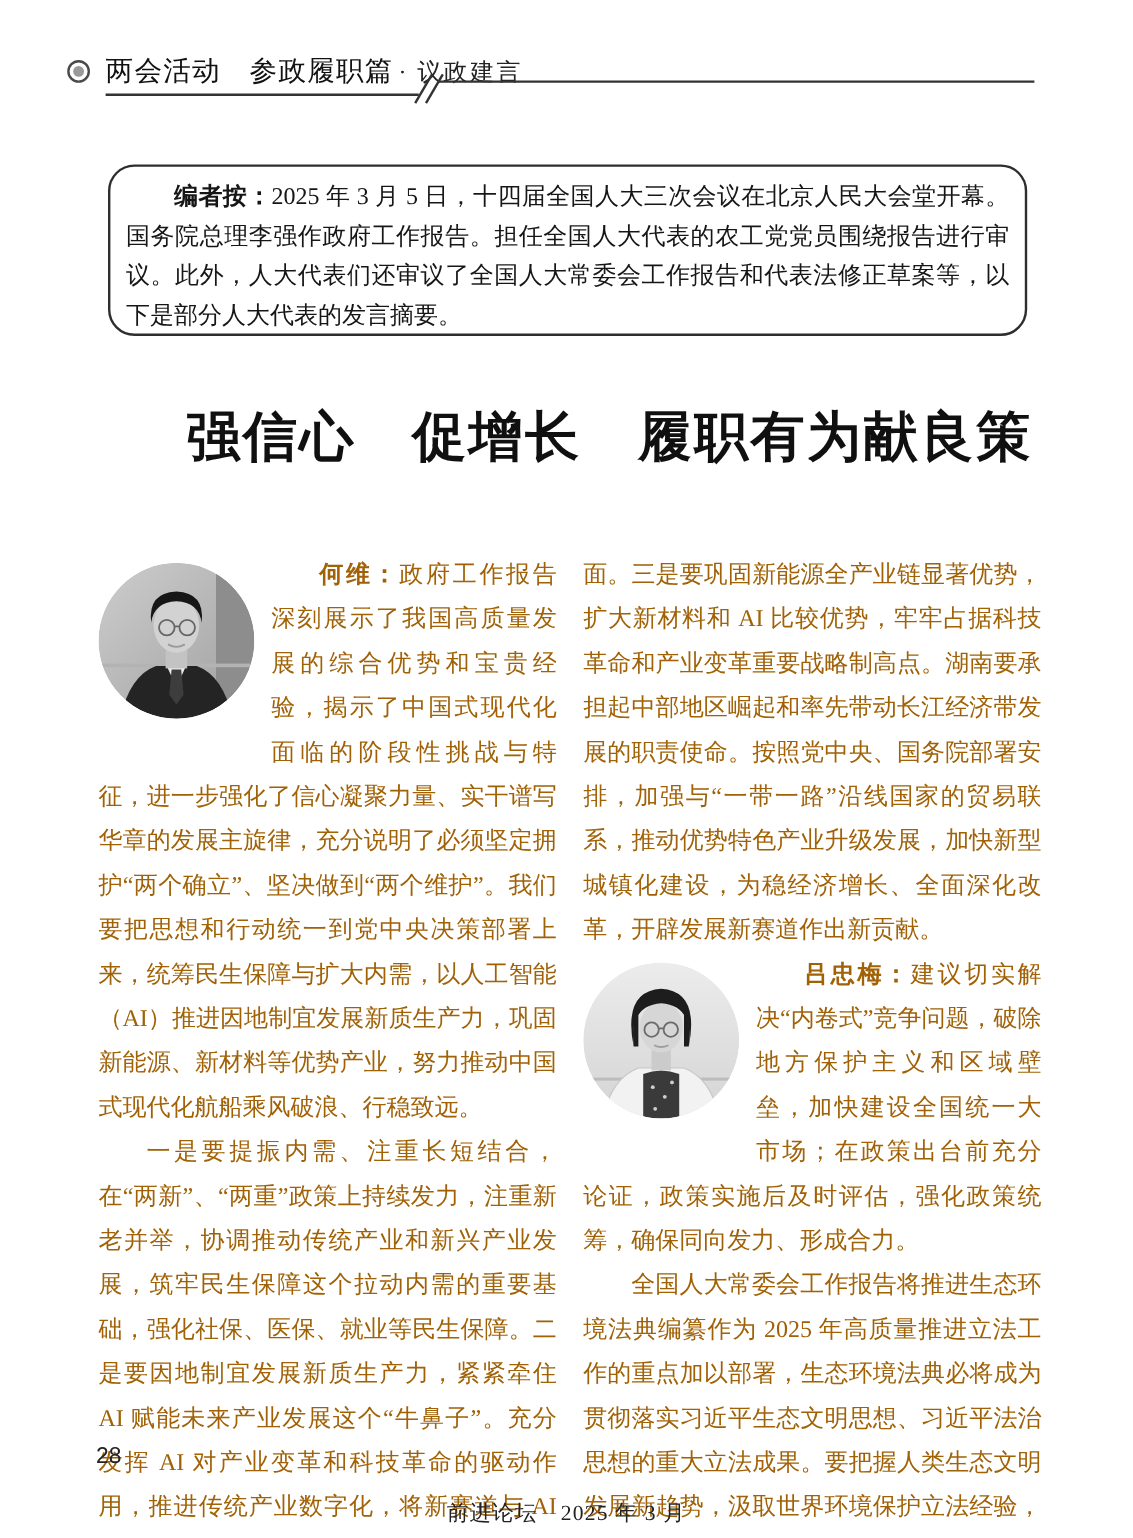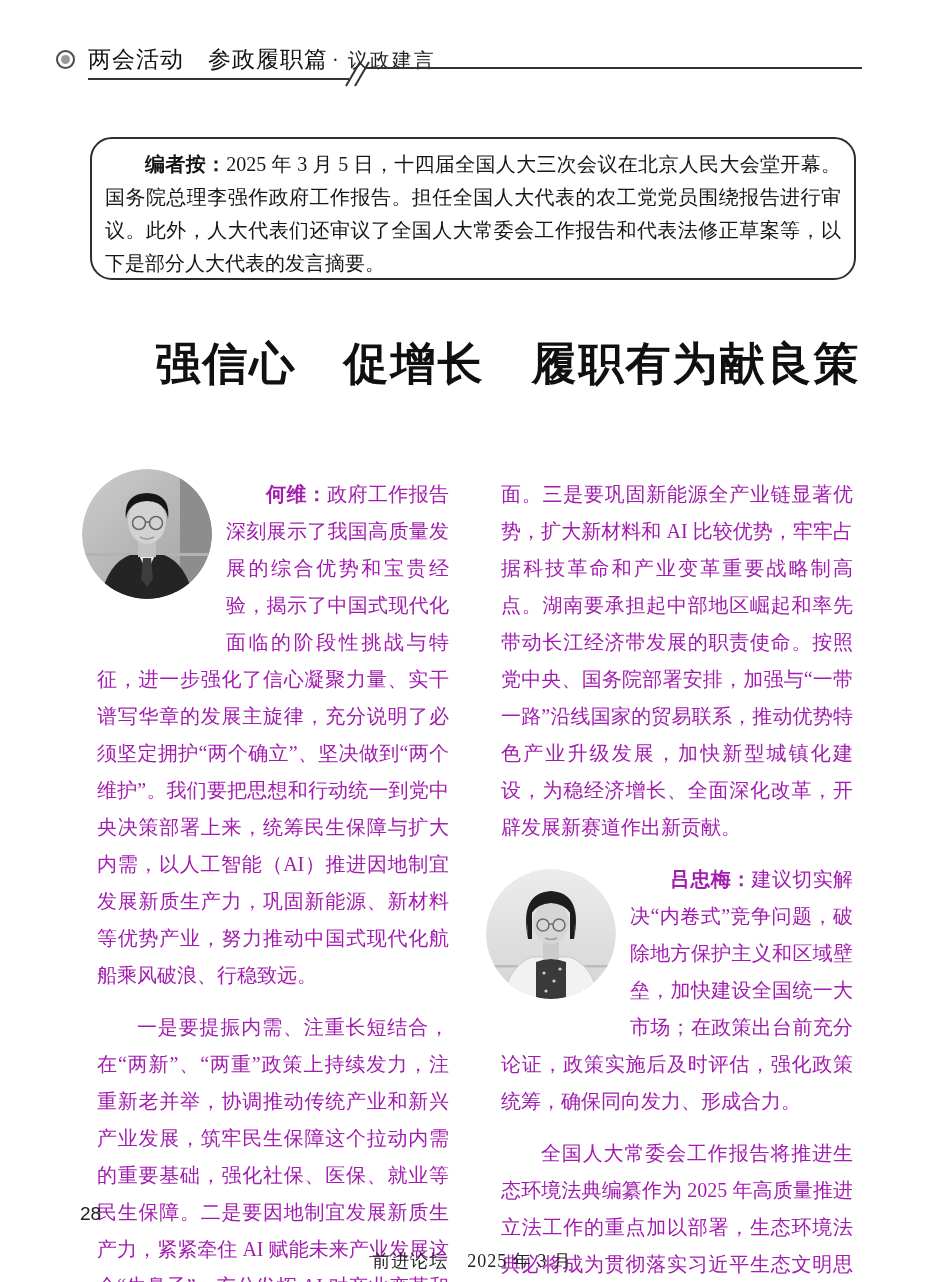--- a/index.html
+++ b/index.html
@@ -41,21 +41,21 @@
   .article-title{
     position:absolute;left:0;top:334px;width:944px;margin:0;
     text-align:center;font-family:"Liberation Sans","DejaVu Sans",sans-serif;
     font-weight:900;font-size:45px;letter-spacing:2px;color:#101010;padding-left:36px;
   }
   
   .col{position:absolute;top:461px;width:382px;}
   .col-left{left:82px;}
   .col-right{left:486px;}
   p.body{
-    margin:15px;font-size:20px;line-height:37px;text-align:justify;color:#a21caf;
+    margin:0;font-size:20px;line-height:37px;text-align:justify;color:#a16207;
   }
   p.body.indent{text-indent:2em;}
   .speaker{font-weight:bold;font-family:"Liberation Sans","DejaVu Sans",sans-serif;}
   .portrait{
     float:left;width:130px;height:130px;margin:8px 14px 26px 0;
     border-radius:50%;overflow:hidden;
   }
   .portrait svg{display:block;width:130px;height:130px;}
   
   .footer-page-number{

